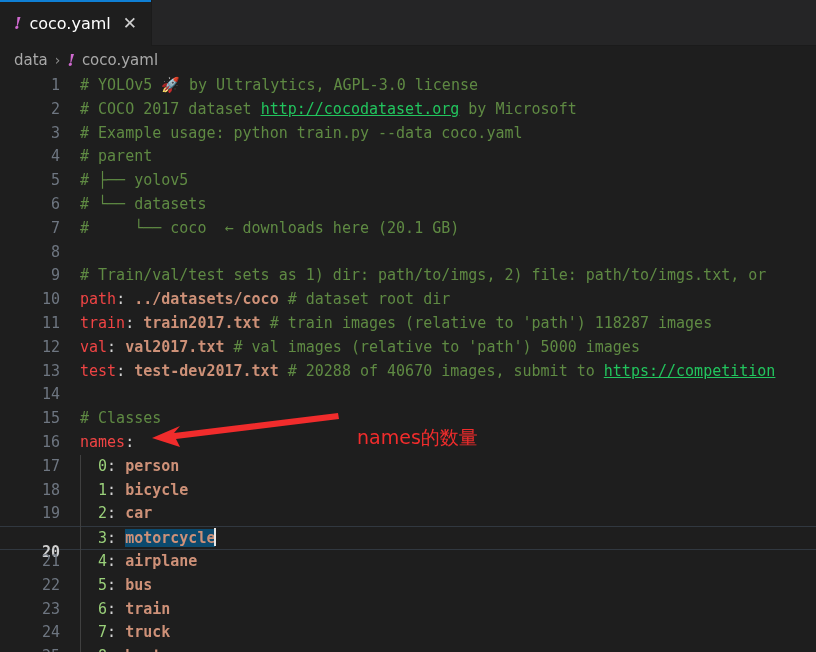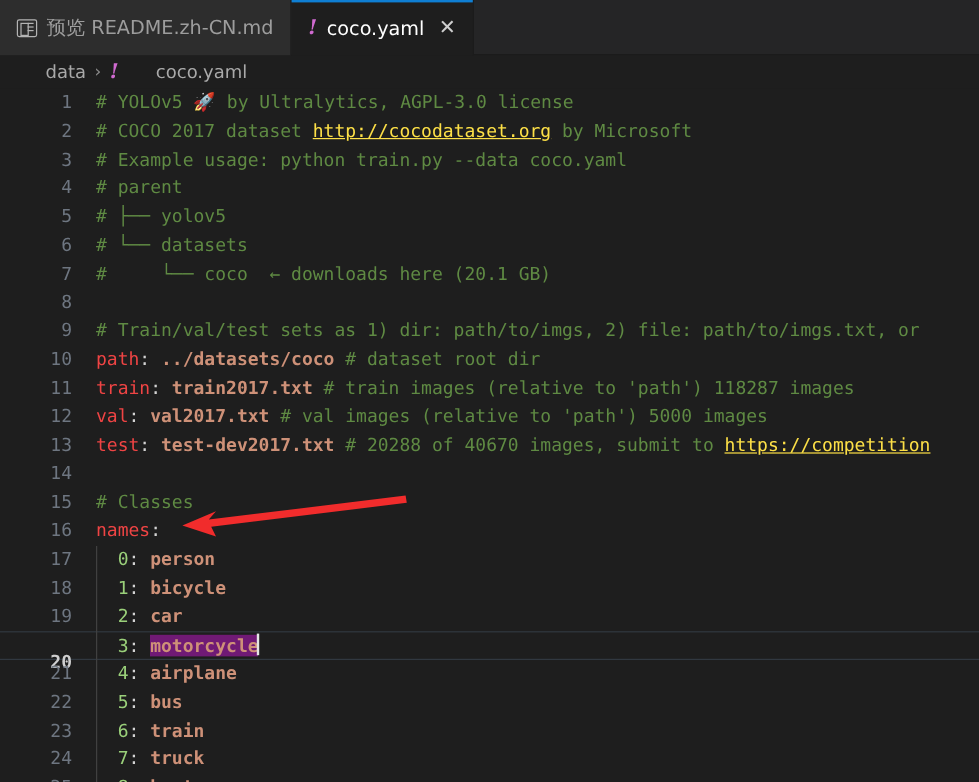--- a/index.html
+++ b/index.html
@@ -90,21 +90,21 @@
     height: 28px;
     display: flex;
     align-items: center;
     gap: 7px;
     padding-left: 14px;
     font-size: 15px;
     color: #a9a9a9;
     background: #1e1e1e;
   }
   .breadcrumb .sep { color: #8c8c8c; font-size: 14px; }
-  .breadcrumb .crumb { cursor: pointer; margin-left: 24px; }
+  .breadcrumb .crumb { cursor: pointer; }
 
   
   .editor {
     position: relative;
     height: 578px;
     overflow: hidden;
     background: #1e1e1e;
   }
   .code-area {
     position: absolute;
@@ -145,22 +145,22 @@
     width: 1px;
     background: #404040;
   }
 
   
   .cmt { color: #5f8a43; }
   .key { color: #ef4444; }
   .nkey { color: #9ad07a; }
   .str { color: #ce9178; font-weight: bold; }
   .punc { color: #d4d4d4; }
-  .url { color: #fde047; text-decoration: underline; }
-  .sel { background: #701a75; }
+  .url { color: #22c55e; text-decoration: underline; }
+  .sel { background: #0c4a6e; }
   .rocket { font-family: "DejaVu Sans", sans-serif; }
   .cursor {
     display: inline-block;
     width: 2px;
     height: 18px;
     background: #e6e6e6;
     vertical-align: -3px;
     margin-left: -1px;
   }
 
@@ -177,24 +177,20 @@
     font-family: "DejaVu Sans", sans-serif;
     font-size: 19px;
     white-space: nowrap;
   }
 </style>
 </head>
 <body>
 
 <div class="tabbar">
 
-  <div class="tab preview">
-    <span class="preview-icon"></span>
-    <span class="label">预览 README.zh-CN.md</span>
-  </div>
 
   <div class="tab active">
     <span class="yaml-icon">!</span>
     <span class="label">coco.yaml</span>
     <span class="close-icon">✕</span>
   </div>
 
   <div class="tab-filler"></div>
 </div>
 
@@ -204,13 +200,14 @@
   <span class="yaml-icon">!</span>
   <span class="crumb">coco.yaml</span>
 </div>
 
 <div class="editor">
   <div class="code-area" id="code-area"><div class="row"><span class="lnum">1</span><span class="code"><span class="cmt"># YOLOv5 <span class="rocket">🚀</span> by Ultralytics, AGPL-3.0 license</span></span></div><div class="row"><span class="lnum">2</span><span class="code"><span class="cmt"># COCO 2017 dataset <span class="url">http://cocodataset.org</span> by Microsoft</span></span></div><div class="row"><span class="lnum">3</span><span class="code"><span class="cmt"># Example usage: python train.py --data coco.yaml</span></span></div><div class="row"><span class="lnum">4</span><span class="code"><span class="cmt"># parent</span></span></div><div class="row"><span class="lnum">5</span><span class="code"><span class="cmt"># ├── yolov5</span></span></div><div class="row"><span class="lnum">6</span><span class="code"><span class="cmt"># └── datasets</span></span></div><div class="row"><span class="lnum">7</span><span class="code"><span class="cmt">#     └── coco  ← downloads here (20.1 GB)</span></span></div><div class="row"><span class="lnum">8</span><span class="code"></span></div><div class="row"><span class="lnum">9</span><span class="code"><span class="cmt"># Train/val/test sets as 1) dir: path/to/imgs, 2) file: path/to/imgs.txt, or</span></span></div><div class="row"><span class="lnum">10</span><span class="code"><span class="key">path</span><span class="punc">:</span> <span class="str">../datasets/coco</span><span class="cmt"> # dataset root dir</span></span></div><div class="row"><span class="lnum">11</span><span class="code"><span class="key">train</span><span class="punc">:</span> <span class="str">train2017.txt</span><span class="cmt"> # train images (relative to 'path') 118287 images</span></span></div><div class="row"><span class="lnum">12</span><span class="code"><span class="key">val</span><span class="punc">:</span> <span class="str">val2017.txt</span><span class="cmt"> # val images (relative to 'path') 5000 images</span></span></div><div class="row"><span class="lnum">13</span><span class="code"><span class="key">test</span><span class="punc">:</span> <span class="str">test-dev2017.txt</span><span class="cmt"> # 20288 of 40670 images, submit to <span class="url">https://competition</span></span></span></div><div class="row"><span class="lnum">14</span><span class="code"></span></div><div class="row"><span class="lnum">15</span><span class="code"><span class="cmt"># Classes</span></span></div><div class="row"><span class="lnum">16</span><span class="code"><span class="key">names</span><span class="punc">:</span></span></div><div class="row"><span class="lnum">17</span><span class="code">  <span class="nkey">0</span><span class="punc">:</span> <span class="str">person</span></span></div><div class="row"><span class="lnum">18</span><span class="code">  <span class="nkey">1</span><span class="punc">:</span> <span class="str">bicycle</span></span></div><div class="row"><span class="lnum">19</span><span class="code">  <span class="nkey">2</span><span class="punc">:</span> <span class="str">car</span></span></div><div class="row active-line"><span class="lnum">20</span><span class="code">  <span class="nkey">3</span><span class="punc">:</span> <span class="str sel">motorcycle</span><span class="cursor"></span></span></div><div class="row"><span class="lnum">21</span><span class="code">  <span class="nkey">4</span><span class="punc">:</span> <span class="str">airplane</span></span></div><div class="row"><span class="lnum">22</span><span class="code">  <span class="nkey">5</span><span class="punc">:</span> <span class="str">bus</span></span></div><div class="row"><span class="lnum">23</span><span class="code">  <span class="nkey">6</span><span class="punc">:</span> <span class="str">train</span></span></div><div class="row"><span class="lnum">24</span><span class="code">  <span class="nkey">7</span><span class="punc">:</span> <span class="str">truck</span></span></div><div class="row"><span class="lnum">25</span><span class="code">  <span class="nkey">8</span><span class="punc">:</span> <span class="str">boat</span></span></div><div class="guide" style="top: 380.8px; height: 214.2px;"></div></div>
 
   <svg class="anno" viewBox="0 0 816 578" width="816" height="578">
     <polygon id="anno-arrow" fill="#f12c2c" points="152,364 180,352 174,359 338,339 339,345 176,365 180,373"></polygon>
   </svg>
+  <div class="anno-text" id="anno-text" style="left: 357px; top: 351px; color: rgb(241, 44, 44);">names的数量</div>
 </div>
 
 </body></html>

